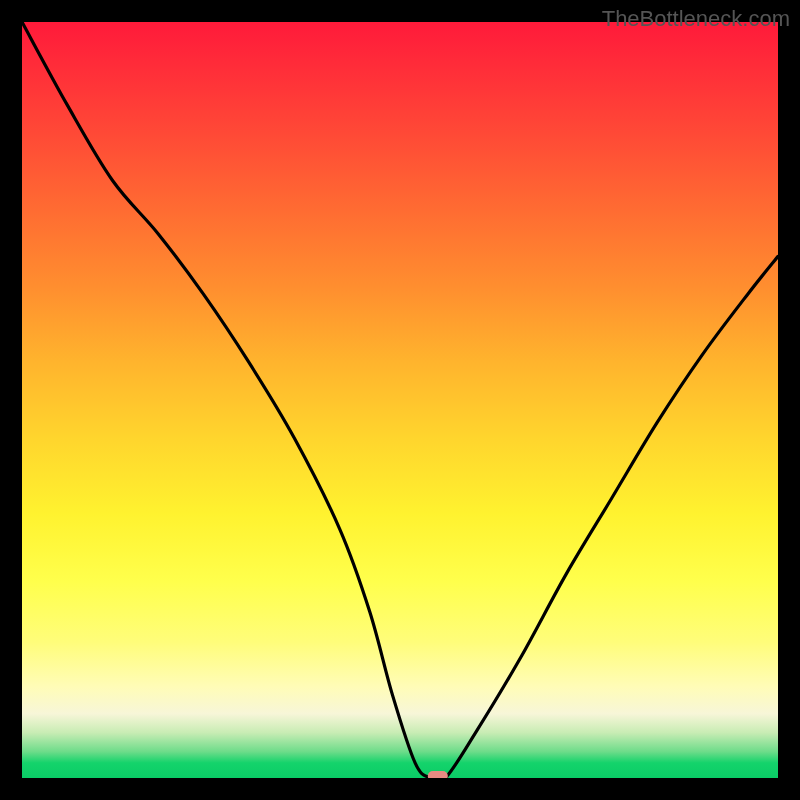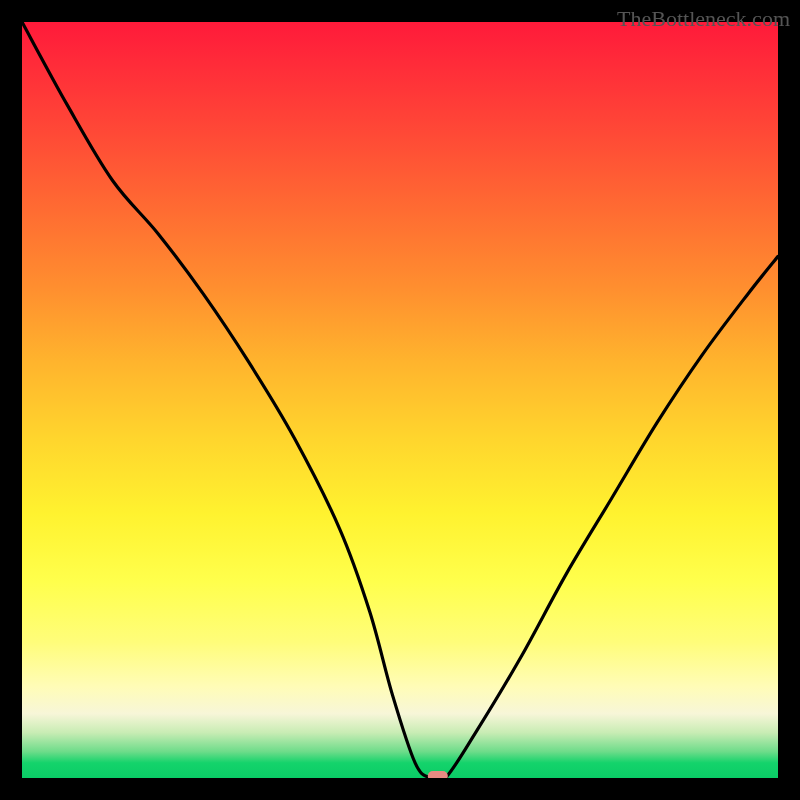--- a/index.html
+++ b/index.html
@@ -12,21 +12,21 @@
     overflow: hidden;
     font-family: Arial, sans-serif;
   }
   .watermark {
     position: absolute;
     top: 6px;
     right: 10px;
     color: #555;
     font-size: 22px;
     z-index: 5;
-    font-family: Liberation Serif, serif;
+    font-family: Liberation Sans, sans-serif;
   }
   .plot-area {
     position: absolute;
     left: 22px;
     top: 22px;
     width: 756px;
     height: 756px;
     background: linear-gradient(to bottom,
       #ff1a3a 0%,
       #ff2d39 6%,

